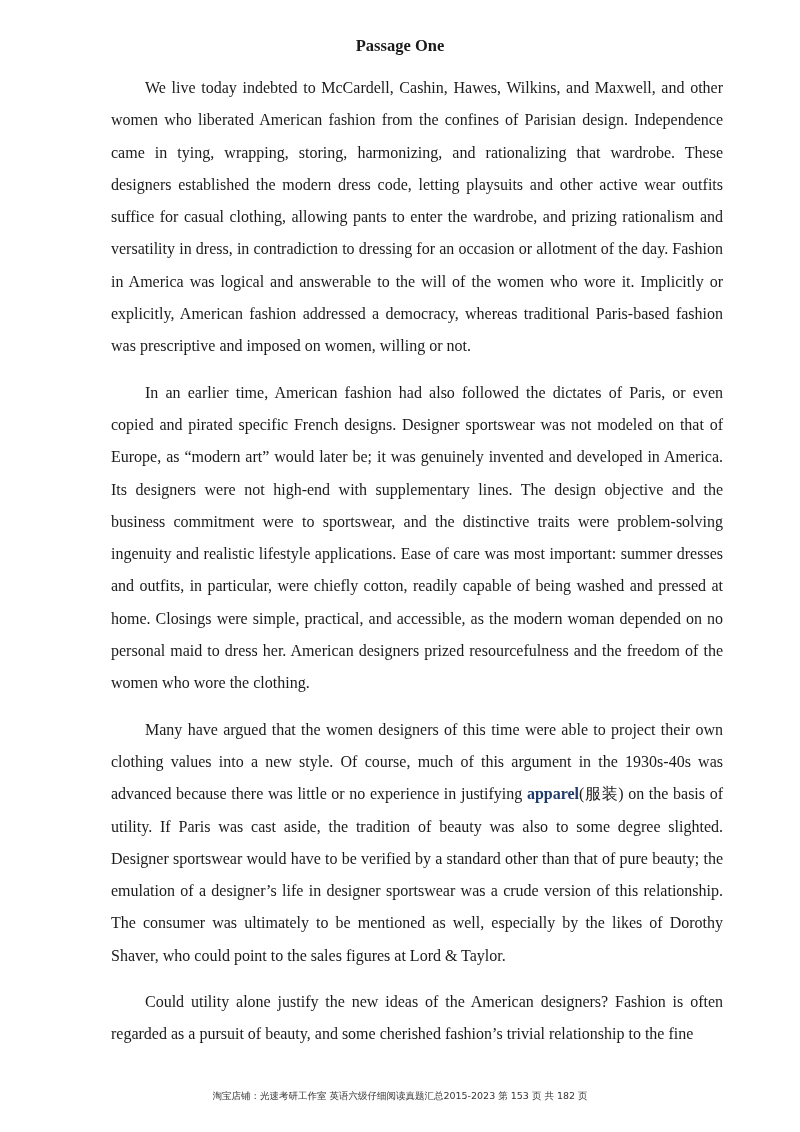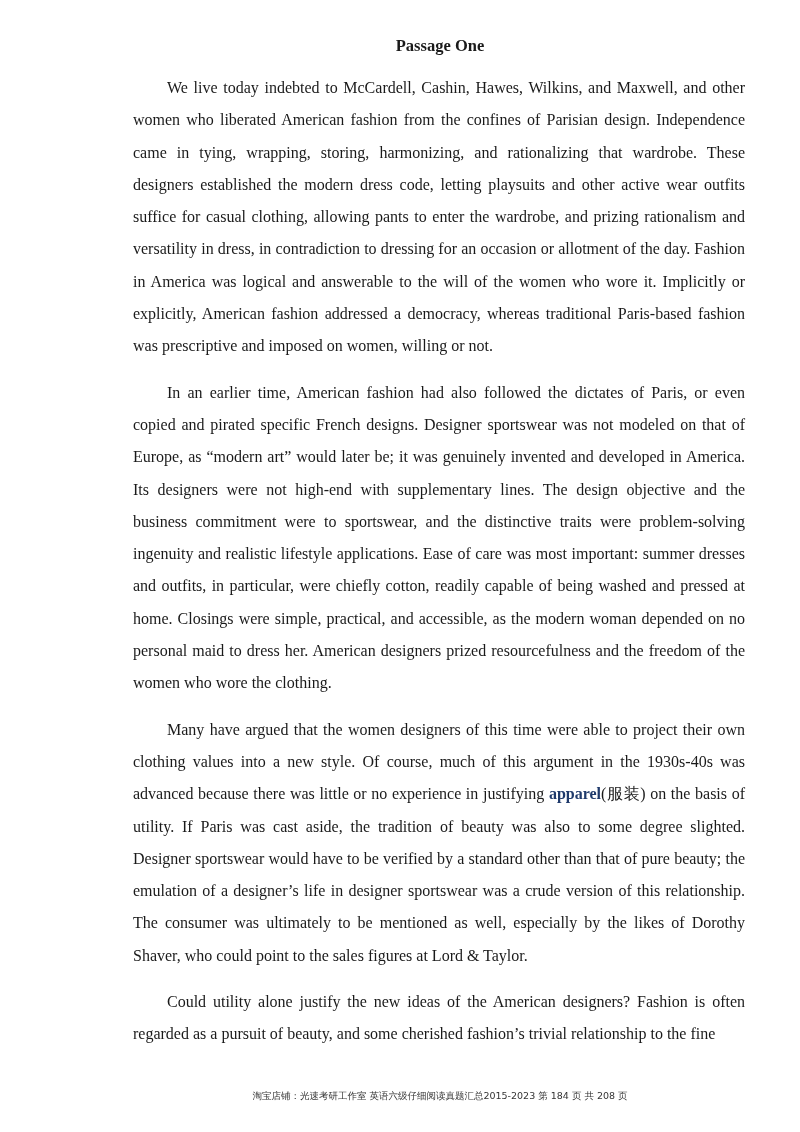--- a/index.html
+++ b/index.html
@@ -1,26 +1,26 @@
 <!DOCTYPE html>
 <html><head>
 <meta charset="utf-8">
 <style>
   html, body { margin: 0; padding: 0; background: #ffffff; }
   body { width: 800px; height: 1132px; position: relative; overflow: hidden; }
   .page {
     position: absolute; left: 0; top: 0; width: 736px; height: 1132px;
-    font-family: "Liberation Serif", serif; color: #1a1a1a; margin-left: 40px;
+    font-family: "Liberation Serif", serif; color: #1a1a1a;
   }
   .title {
     position: absolute; left: 0; top: 36px; width: 800px; text-align: center;
     font-weight: bold; font-size: 16.5px;
   }
   .body {
-    position: absolute; left: 93px; top: 72px; width: 612px;
+    position: absolute; left: 111px; top: 72px; width: 612px;
     font-size: 16px; line-height: 32.3px; text-align: justify;
   }
   .para { margin: 0 0 14px 0; text-indent: 34px; }
   .em { font-weight: bold; color: #1f3a6b; }
   .footer {
     position: absolute; left: 0; top: 1090px; width: 800px; text-align: center;
     font-family: "DejaVu Sans", sans-serif; font-size: 9.5px; color: #333;
   }
 </style>
 </head>
@@ -29,14 +29,14 @@
 <div class="page">
   <div class="title">Passage One</div>
 
   <div class="body">
     <p class="para">We live today indebted to McCardell, Cashin, Hawes, Wilkins, and Maxwell, and other women who liberated American fashion from the confines of Parisian design. Independence came in tying, wrapping, storing, harmonizing, and rationalizing that wardrobe. These designers established the modern dress code, letting playsuits and other active wear outfits suffice for casual clothing, allowing pants to enter the wardrobe, and prizing rationalism and versatility in dress, in contradiction to dressing for an occasion or allotment of the day. Fashion in America was logical and answerable to the will of the women who wore it. Implicitly or explicitly, American fashion addressed a democracy, whereas traditional Paris-based fashion was prescriptive and imposed on women, willing or not.</p>
     <p class="para">In an earlier time, American fashion had also followed the dictates of Paris, or even copied and pirated specific French designs. Designer sportswear was not modeled on that of Europe, as “modern art” would later be; it was genuinely invented and developed in America. Its designers were not high-end with supplementary lines. The design objective and the business commitment were to sportswear, and the distinctive traits were problem-solving ingenuity and realistic lifestyle applications. Ease of care was most important: summer dresses and outfits, in particular, were chiefly cotton, readily capable of being washed and pressed at home. Closings were simple, practical, and accessible, as the modern woman depended on no personal maid to dress her. American designers prized resourcefulness and the freedom of the women who wore the clothing.</p>
     <p class="para"><span>Many have argued that the women designers of this time were able to project their own clothing values into a new style. Of course, much of this argument in the 1930s-40s was advanced because there was little or no experience in justifying </span><span class="em">apparel</span><span>(服装)</span><span> on the basis of utility. If Paris was cast aside, the tradition of beauty was also to some degree slighted. Designer sportswear would have to be verified by a standard other than that of pure beauty; the emulation of a designer’s life in designer sportswear was a crude version of this relationship. The consumer was ultimately to be mentioned as well, especially by the likes of Dorothy Shaver, who could point to the sales figures at Lord &amp; Taylor.</span></p>
     <p class="para">Could utility alone justify the new ideas of the American designers? Fashion is often regarded as a pursuit of beauty, and some cherished fashion’s trivial relationship to the fine</p>
   </div>
 
-  <div class="footer">淘宝店铺：光速考研工作室  英语六级仔细阅读真题汇总2015-2023  第 184 页 共 208 页</div>
+  <div class="footer">淘宝店铺：光速考研工作室  英语六级仔细阅读真题汇总2015-2023  第 153 页 共 182 页</div>
 </div>
 
 </body></html>

